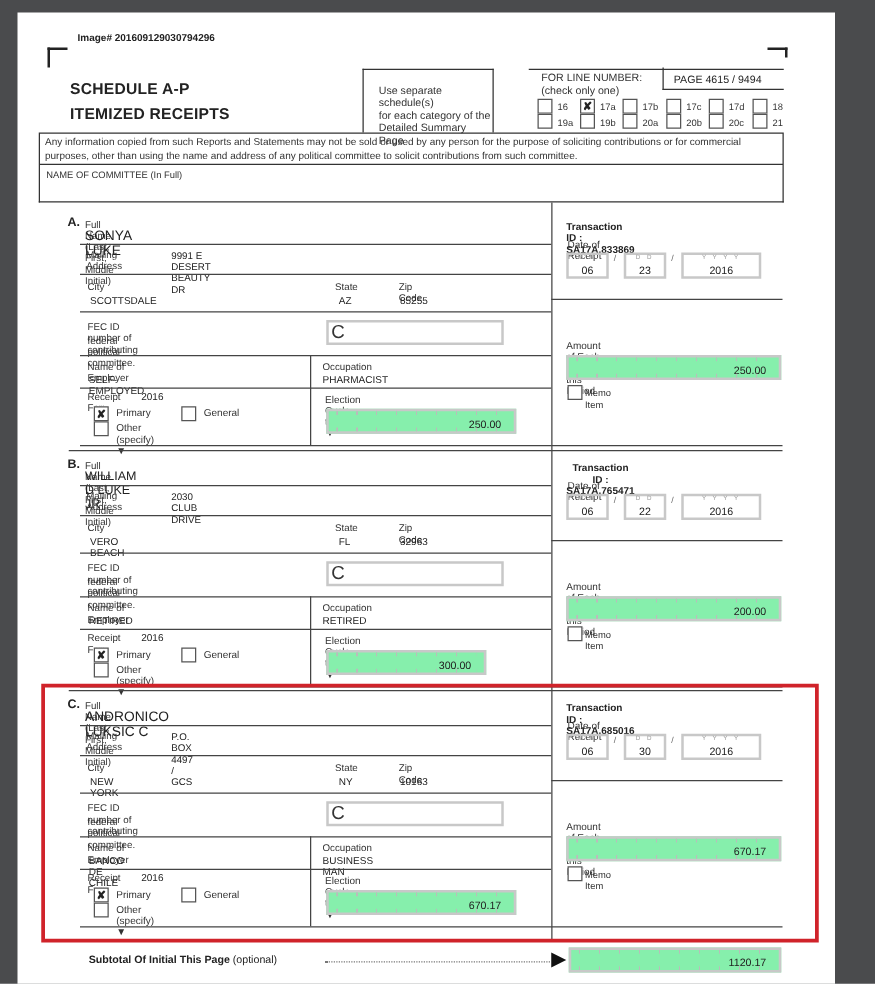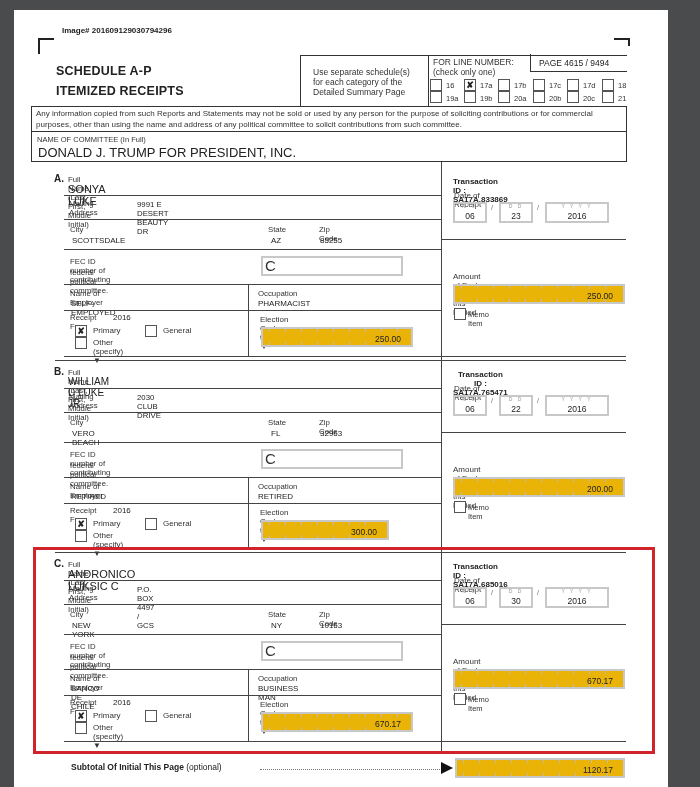--- a/index.html
+++ b/index.html
@@ -10,35 +10,35 @@
   }
   .page {
     position:absolute; left:14px; top:10px; width:654px; height:790px;
     background:#fff;
   }
   .abs { position:absolute; }
   .img-id { left:42px; top:26px; font-size:8px; font-weight:bold; color:#222;margin-left:20px; }
   .corner-tl { left:38px; top:38px; width:14px; height:14px; border-left:2px solid #222; border-top:2px solid #222; }
   .corner-tr { left:614px; top:38px; width:14px; height:6px; border-right:2px solid #222; border-top:2px solid #222; }
   .title { left:56px; font-size:12.5px; font-weight:bold; color:#222; letter-spacing:0.2px; }
-  .use-box { left:300px; top:55px; width:129px; height:51px; border:1px solid #333; border-bottom:none; font-size:8.5px; padding:11px 0 0 12px; box-sizing:border-box; line-height:10px; color:#333;}
+  .use-box { left:290px; top:55px; width:105px; height:51px; border:1px solid #333; border-bottom:none; font-size:8.5px; padding:11px 0 0 12px; box-sizing:border-box; line-height:10px; color:#333;}
   .line-box { left:423px; top:55px; width:204px; height:51px; border-top:1px solid #333; border-right:none; box-sizing:border-box; }
   .line-hdr { left:433px; top:57px; font-size:8.5px; line-height:10px; color:#333; }
   .page-box { left:530px; top:54px; width:97px; height:18px; border-left:1px solid #333; border-bottom:1px solid #333; font-size:8.5px; color:#222; padding:4px 0 0 8px; box-sizing:border-box; }
   .cb { position:absolute; width:12px; height:12px; border:1px solid #555; background:#fff; font-size:9px; line-height:11px; text-align:center; font-weight:bold; box-sizing:border-box; }
   .cbl { position:absolute; font-size:7.5px; color:#333; }
   .notice { left:31px; top:106px; width:596px; height:26px; border:1px solid #333; box-sizing:border-box; font-size:8px; line-height:10.5px; padding:2px 4px; color:#333; }
   .committee { left:31px; top:132px; width:596px; height:30px; border:1px solid #333; border-top:none; box-sizing:border-box; }
   .lbl { font-size:7.8px; color:#333; }
   .val { font-size:8.5px; color:#222; }
   .bigname { font-size:13px; color:#222; }
   .hline { position:absolute; height:1px; background:#444; }
   .vline { position:absolute; width:1px; background:#444; }
   .fec { position:absolute; width:142px; height:20px; border:2px solid #c8c8c8; box-sizing:border-box; font-size:15px; line-height:16px; padding-left:2px; color:#333; }
-  .tick-box { position:absolute; border:2px solid #c8c8c8; box-sizing:border-box; background:#eab308; }
+  .tick-box { position:absolute; border:2px solid #c8c8c8; box-sizing:border-box; background:#86efac; }
   .tick-box .tv { position:absolute; right:10px; top:5px; font-size:8.5px; color:#222; }
   .tick-box::before { content:""; position:absolute; left:6px; right:6px; top:0; height:3px;
     background:repeating-linear-gradient(90deg,#bbb 0 1px,transparent 1px 16px); }
   .tick-box::after { content:""; position:absolute; left:6px; right:6px; bottom:0; height:3px;
     background:repeating-linear-gradient(90deg,#bbb 0 1px,transparent 1px 16px); }
   .date-box { position:absolute; height:21px; border:2px solid #c8c8c8; box-sizing:border-box; text-align:center; font-size:8.5px; color:#222; padding-top:7px; }
   .date-box .dh { position:absolute; left:0; right:0; top:-1px; font-size:5px; color:#999; letter-spacing:2px; line-height:6px;}
   .slash { position:absolute; font-size:7px; color:#666; }
   .tri { font-size:8px; }
   .highlight { left:33px; top:547px; width:622px; height:207px; border:3px solid #d0232a; box-sizing:border-box; }
@@ -95,21 +95,20 @@
     <div class="cb" style="left: 567px; top: 91px; height: 12px;"></div>
     <div class="cbl" style="left: 583px; top: 94px;">20c</div>
     <div class="cb" style="left: 602px; top: 91px; height: 12px;"></div>
     <div class="cbl" style="left: 618px; top: 94px;">21</div>
   </div>
 
 <div class="abs notice">Any information copied from such Reports and Statements may not be sold or used by any person for the purpose of soliciting contributions or for commercial purposes, other than using the name and address of any political committee to solicit contributions from such committee.</div>
 
 <div class="abs committee">
   <div class="abs lbl" style="left:5px;top:3px;font-size:7.5px;">NAME OF COMMITTEE (In Full)</div>
-  <div class="abs bigname" style="left:6px;top:13px;">DONALD J. TRUMP FOR PRESIDENT, INC.</div>
 </div>
 
 <div class="vline" style="left:31px;top:162px;height:0;"></div>
 <div class="vline" style="left:441px;top:162px;height:590px;"></div>
 
 <div id="entries">
     <div style="position:absolute;left:0;top:0;">
       <div class="hline" style="left:31px;top:162px;width:596px;height:0;"></div>
       <div style="position:absolute;left:54px;top:173px;font-size:10px;font-weight:bold;">A.</div>
       <div class="lbl" style="position:absolute;left:68px;top:175px;">Full Name (Last, First, Middle Initial)</div>

